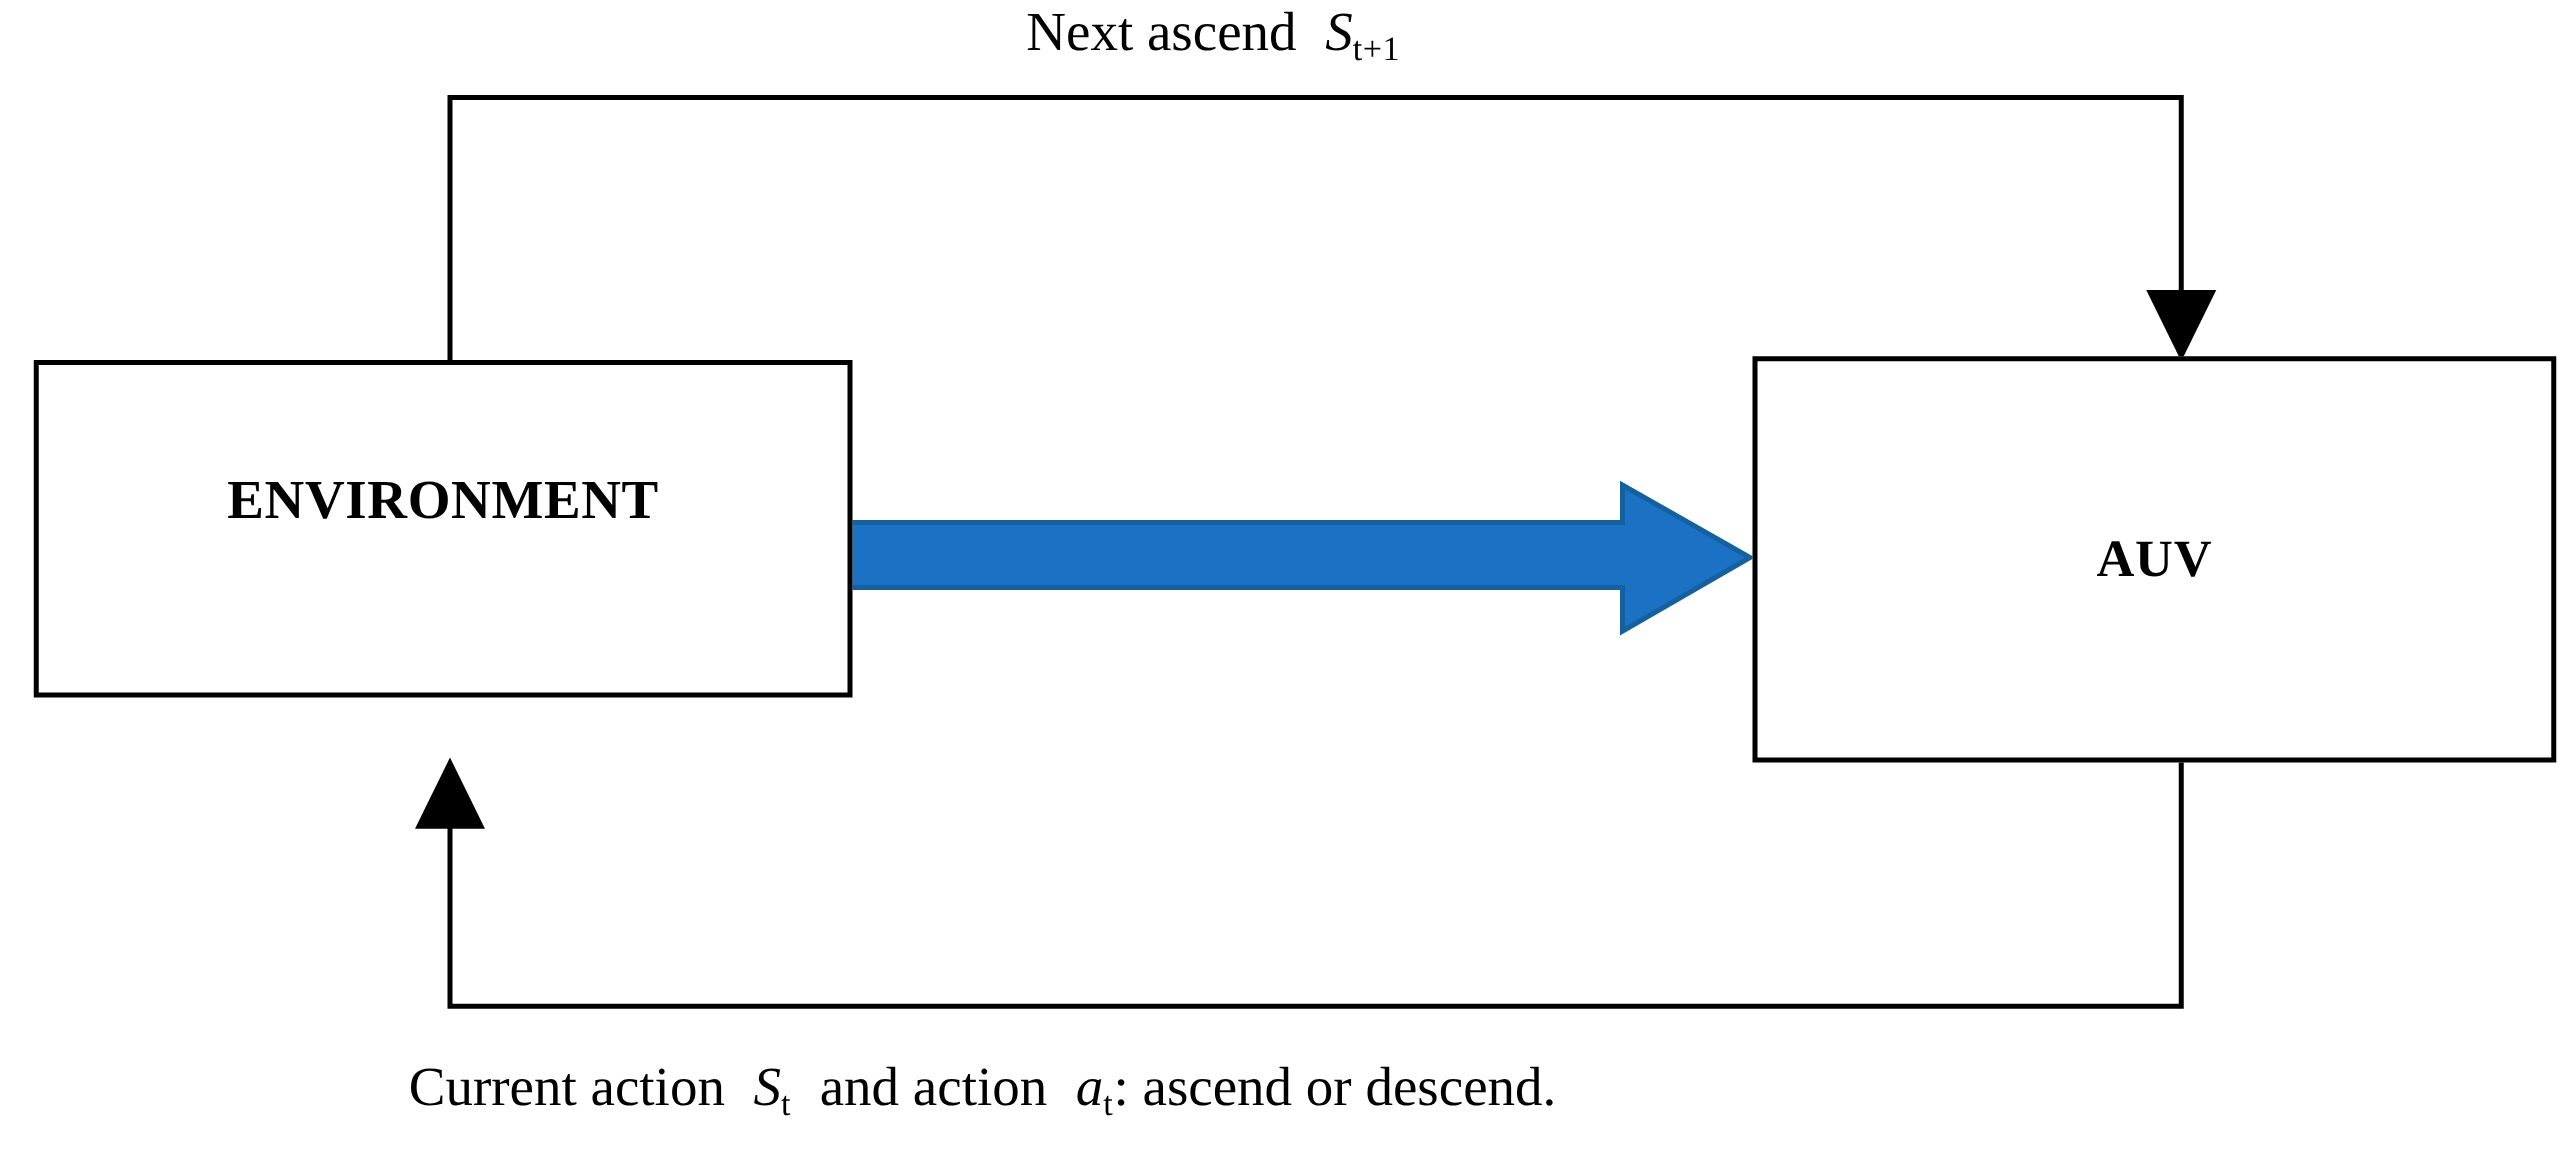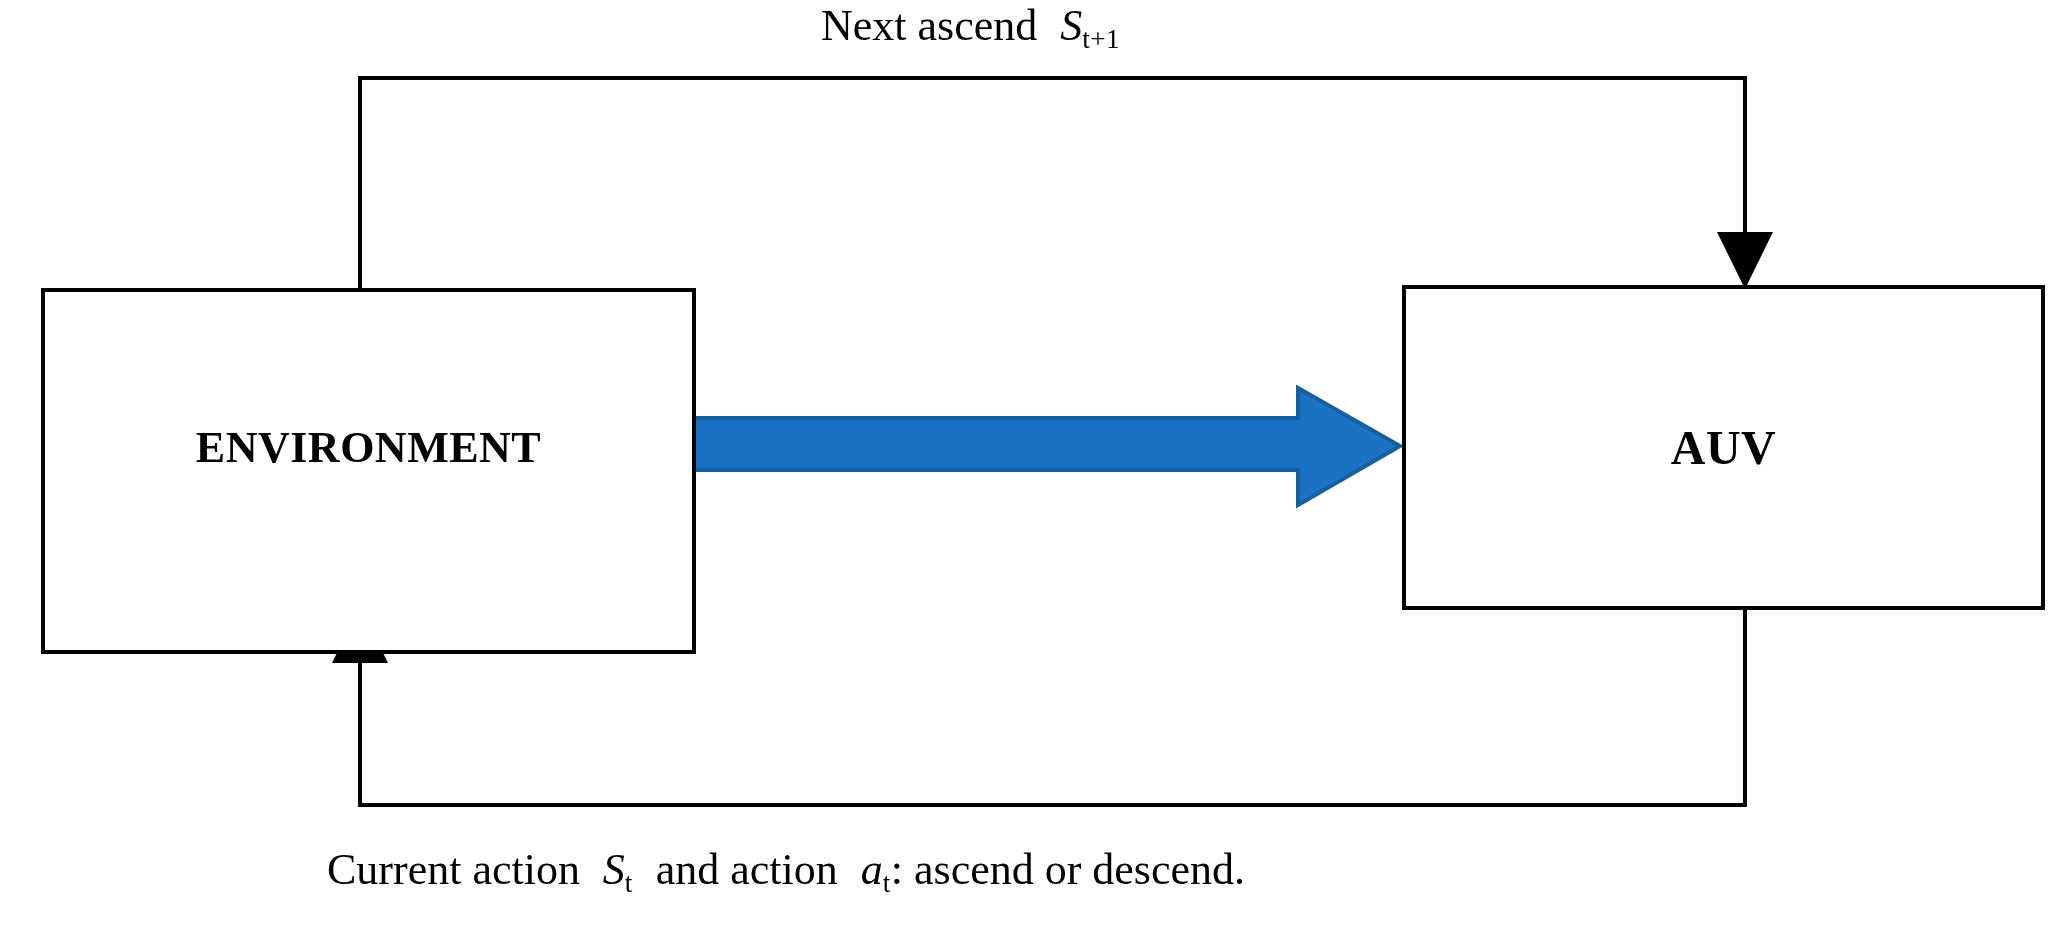--- a/index.html
+++ b/index.html
@@ -31,40 +31,40 @@
     position: absolute;
     box-sizing: border-box;
     background: #ffffff;
     border: 4px solid #000000;
     display: flex;
     flex-direction: column;
     align-items: center;
     justify-content: center;
   }
   #env-box {
-    left: 41px;
+    left: 27px;
     top: 288px;
     width: 655px;
-    height: 366px;
+    height: 270px;
   }
   #auv-box {
     left: 1402px;
     top: 285px;
     width: 643px;
     height: 325px;
   }
   .node-line {
     font-weight: bold;
     font-size: 44px;
     letter-spacing: 0.5px;
     line-height: 1.0;
     white-space: nowrap;
   }
   #env-line-1 { margin-bottom: 46px; }
-  #auv-line-1 { font-size: 48px; }
+  #auv-line-1 { font-size: 42px; }
 
   
   .edge-label {
     position: absolute;
     white-space: nowrap;
     font-size: 44px;
     line-height: 1;
   }
   #label-next-state {
     left: 821px;

